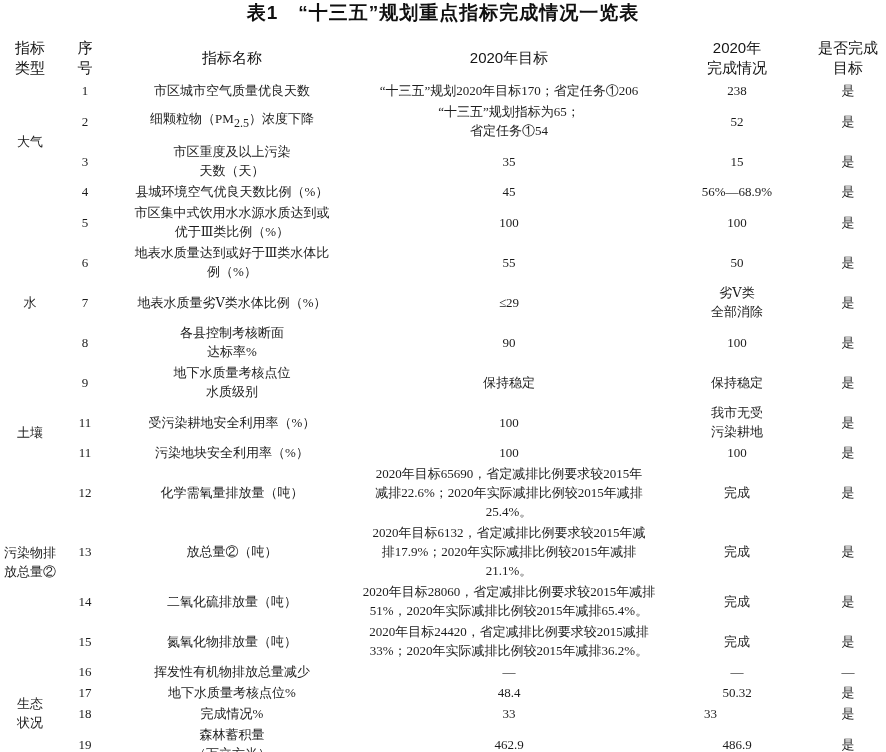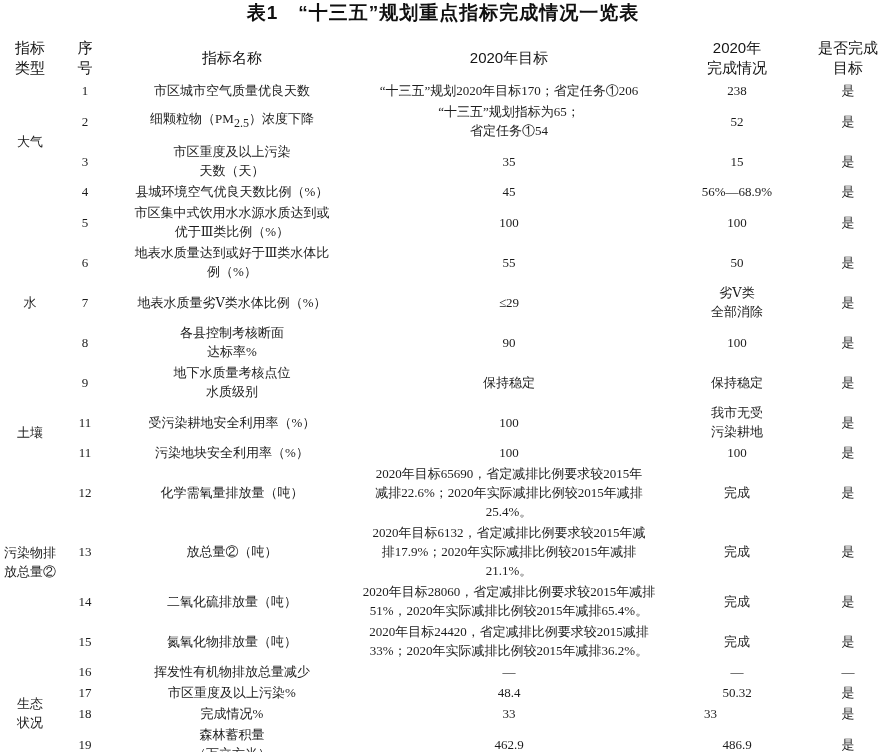--- a/index.html
+++ b/index.html
@@ -189,21 +189,21 @@
       <td rowspan="4">生态
 状况</td>
       <td>16</td>
       <td>挥发性有机物排放总量减少</td>
       <td>—</td>
       <td>—</td>
       <td>—</td>
     </tr>
     <tr>
       <td>17</td>
-      <td>市区重度及以上污染%</td>
+      <td>地下水质量考核点位%</td>
       <td>48.4</td>
       <td>50.32</td>
       <td>是</td>
     </tr>
     <tr>
       <td>18</td>
       <td>完成情况%</td>
       <td>33</td>
       <td class="left">33</td>
       <td>是</td>

